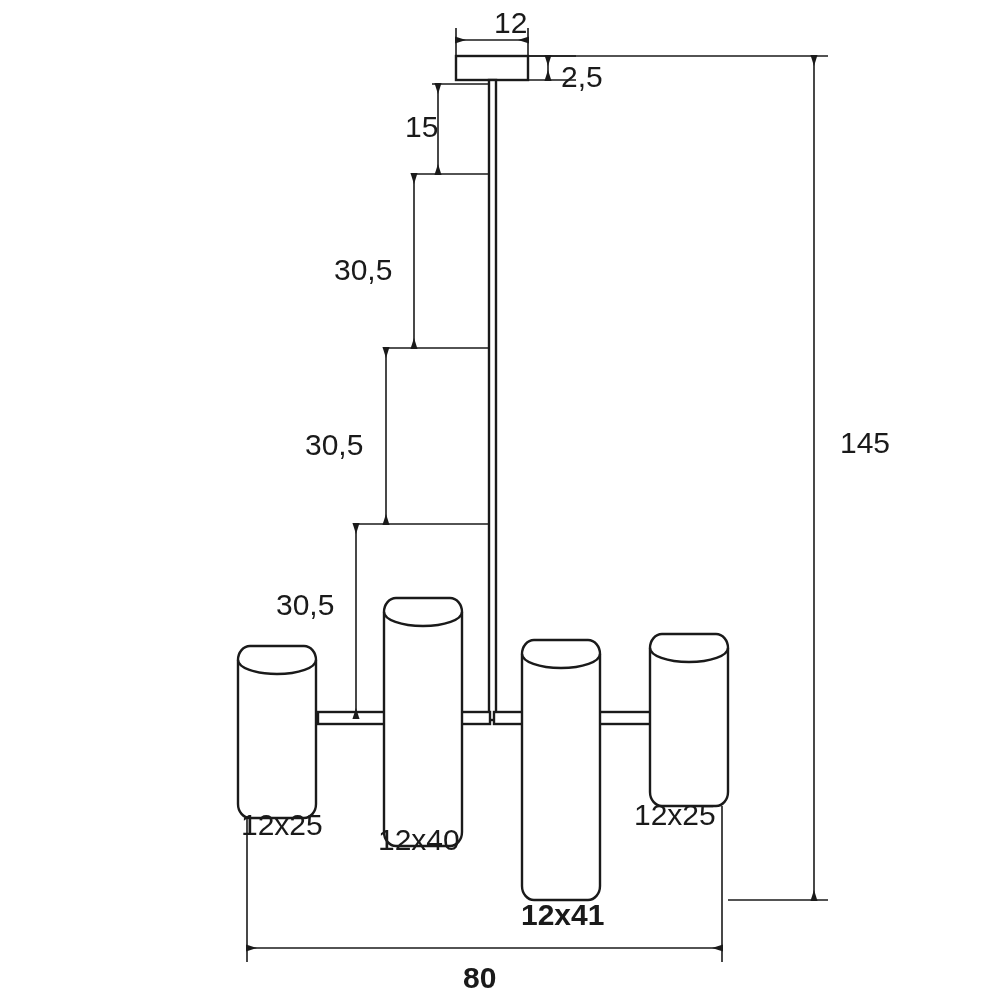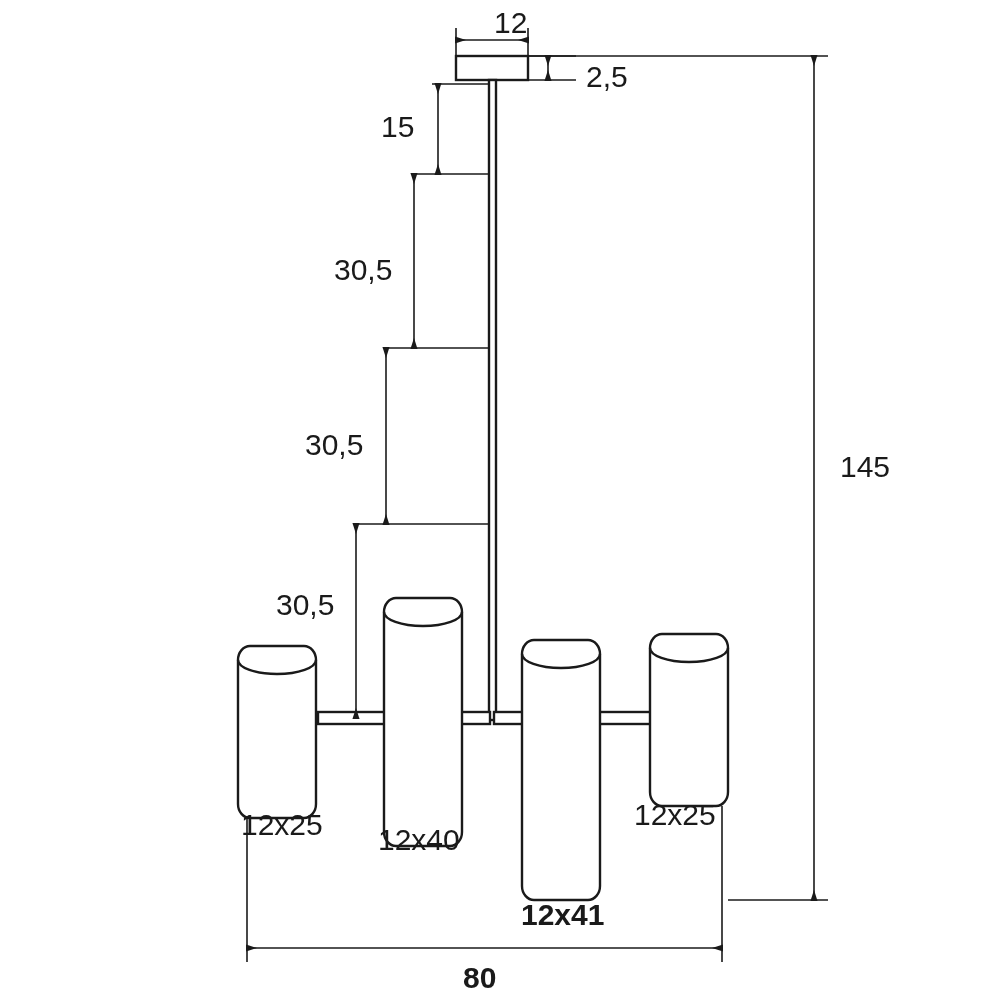--- a/index.html
+++ b/index.html
@@ -97,31 +97,31 @@
       <line x1="814" y1="56" x2="814" y2="900" marker-start="url(#arrowStart)" marker-end="url(#arrowEnd)"></line>
 
       <line x1="247" y1="818" x2="247" y2="962"></line>
       <line x1="722" y1="806" x2="722" y2="962"></line>
       <line x1="247" y1="948" x2="722" y2="948" marker-start="url(#arrowStart)" marker-end="url(#arrowEnd)"></line>
     </g>
   </svg>
 
   <div class="dim-label" style="left: 462px; top: 8px; margin-left: 32px;">12</div>
 
-  <div class="dim-label" style="left: 561px; top: 62px; margin-left: 25px;">2,5</div>
+  <div class="dim-label" style="left: 561px; top: 62px;">2,5</div>
 
-  <div class="dim-label" style="left: 381px; top: 112px; text-align: center;">15</div>
+  <div class="dim-label" style="left: 405px; top: 112px; text-align: center;">15</div>
 
   <div class="dim-label" style="left: 334px; top: 255px;">30,5</div>
 
   <div class="dim-label" style="left: 305px; top: 430px;">30,5</div>
 
   <div class="dim-label" style="left: 276px; top: 590px;">30,5</div>
 
-  <div class="dim-label" style="left: 840px; top: 452px; text-align: center;">145</div>
+  <div class="dim-label" style="left: 840px; top: 428px; text-align: center;">145</div>
 
   <div class="dim-label" style="left: 463px; top: 963px; font-weight: bold;">80</div>
 
   <div class="dim-label" style="left: 241px; top: 810px;">12x25</div>
 
   <div class="dim-label" style="left: 378px; top: 825px;">12x40</div>
 
   <div class="dim-label" style="left: 521px; top: 900px; font-weight: bold;">12x41</div>
 
   <div class="dim-label" style="left: 634px; top: 800px;">12x25</div>

